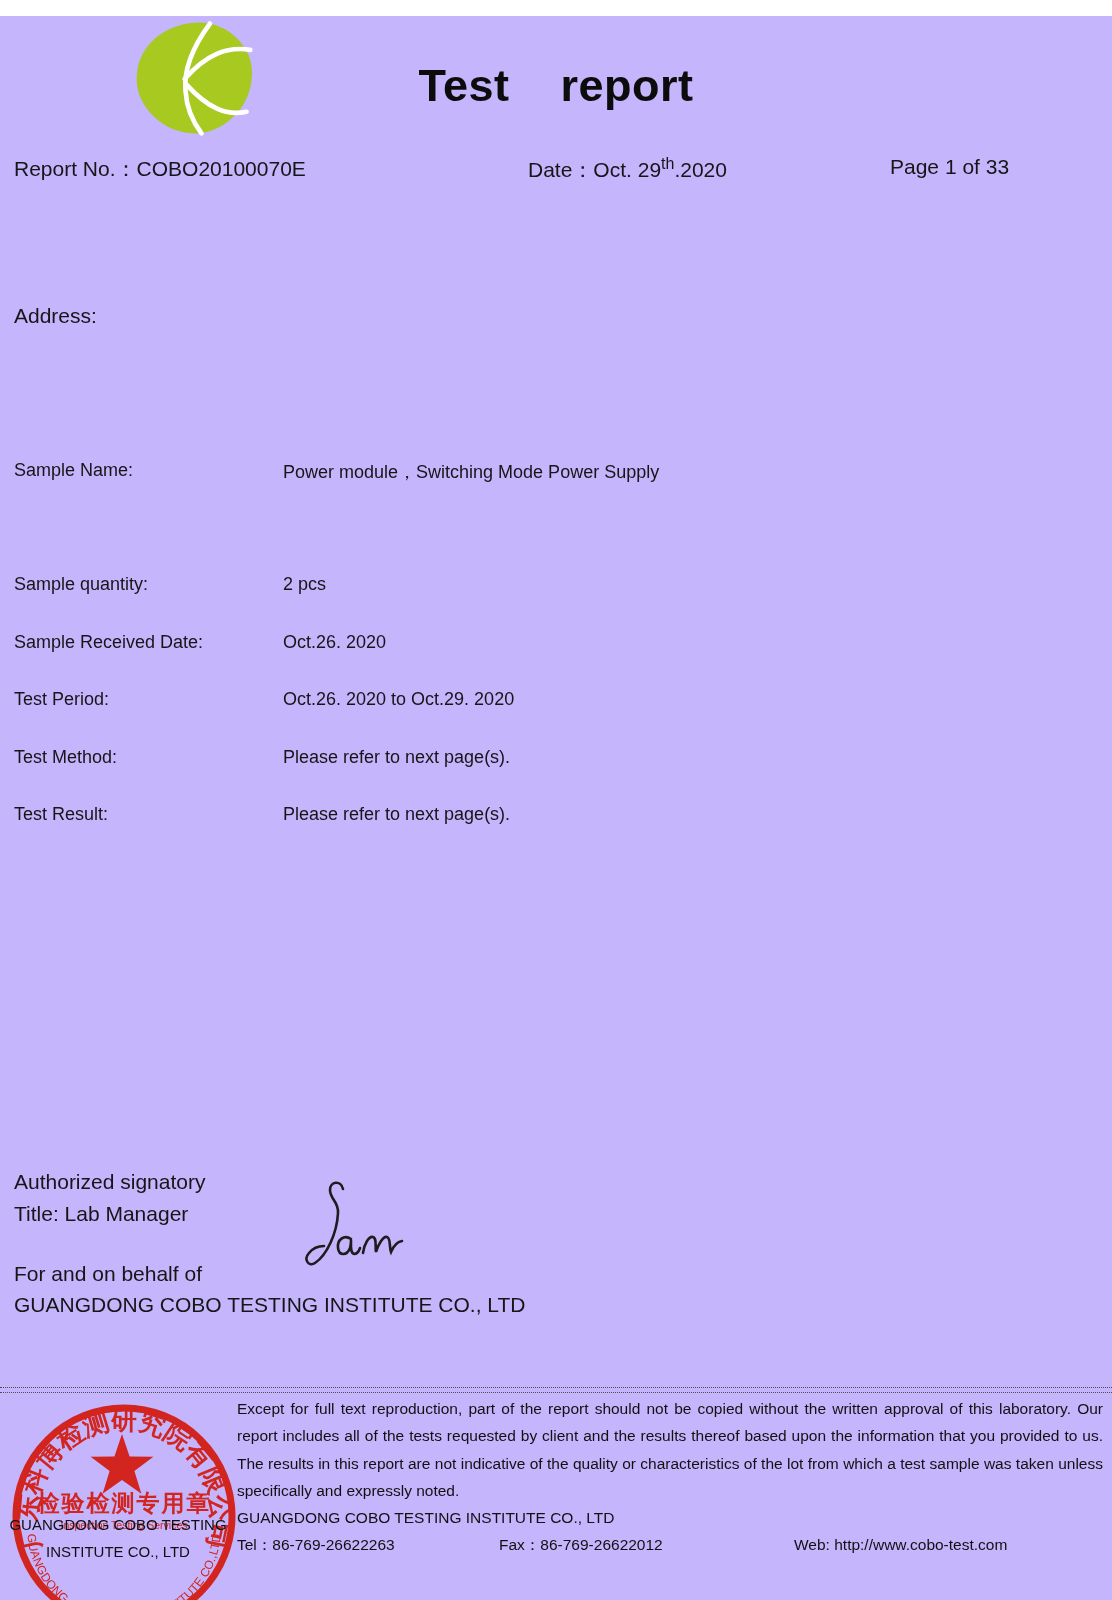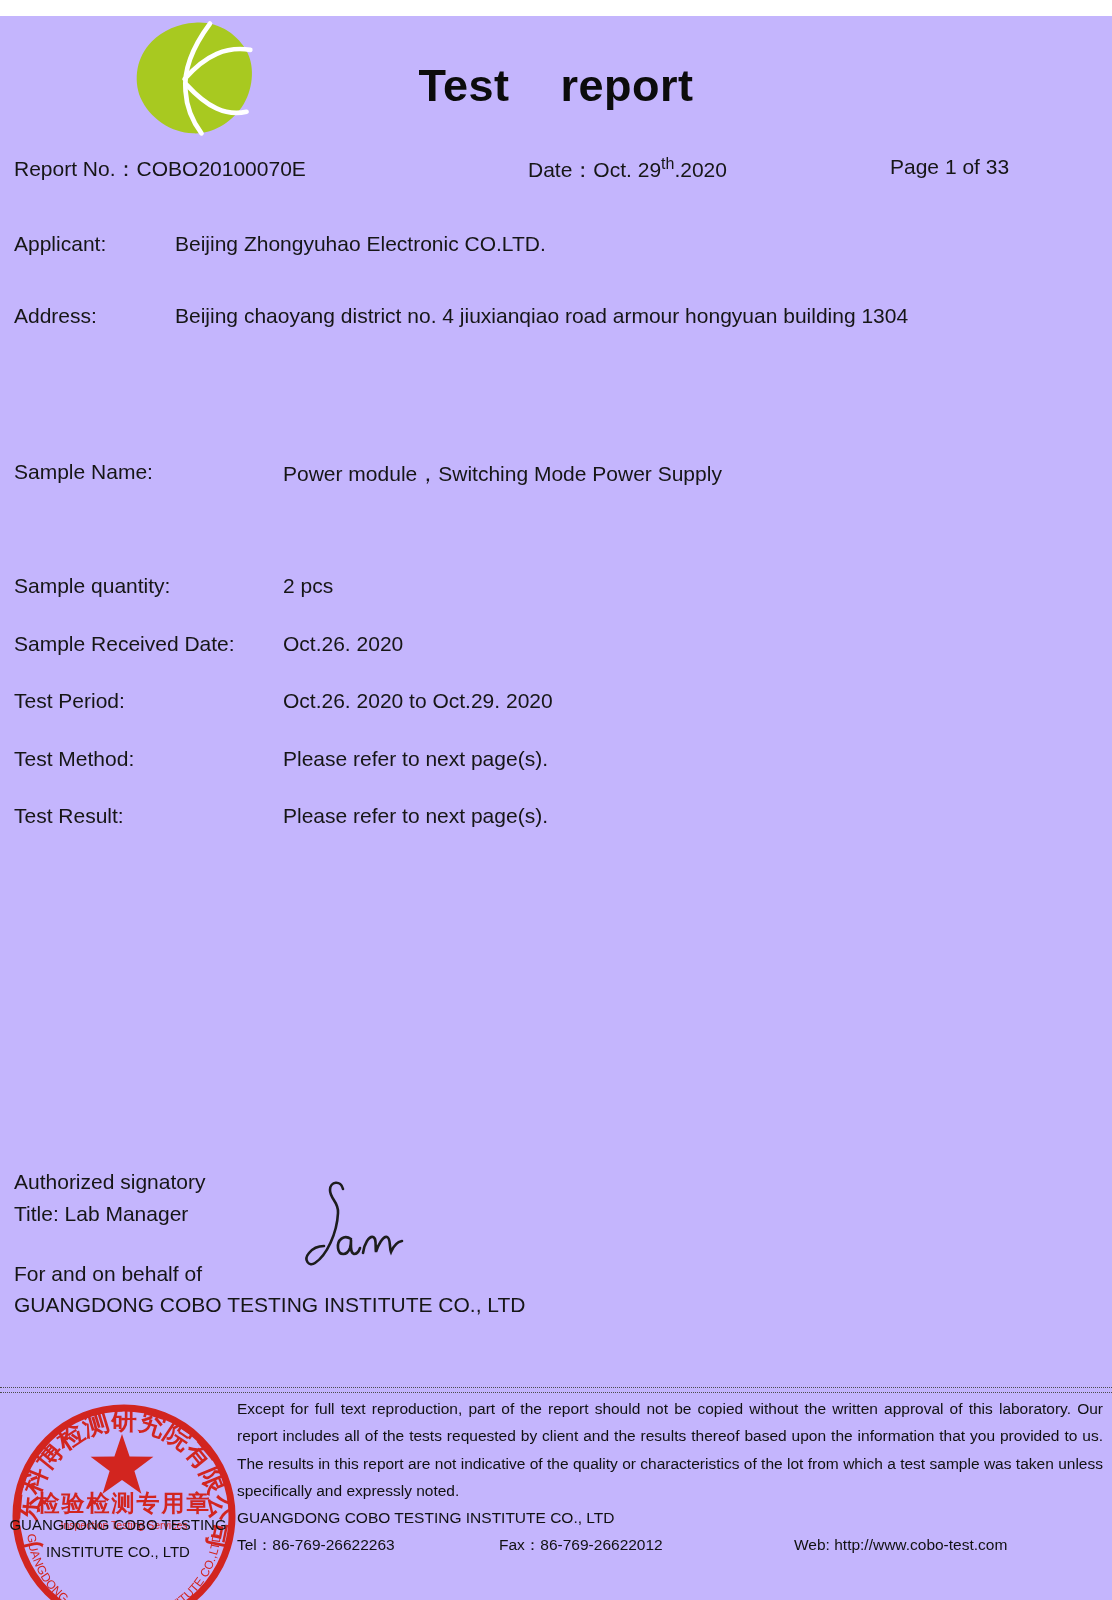--- a/index.html
+++ b/index.html
@@ -19,21 +19,21 @@
   .meta-row { position:absolute; left:0; top:139px; width:100%; height:26px; font-size:21px; }
   .meta-report { position:absolute; left:14px; }
   .meta-date { position:absolute; left:528px; }
   .meta-page { position:absolute; left:890px; }
   sup { font-size:16px; }
 
   
   .line { position:absolute; left:14px; font-size:21px; white-space:nowrap; }
   .pair-label { display:inline-block; }
   .applicant-value { position:absolute; left:161px; top:0; }
-  .field-row { position:absolute; left:14px; width:1080px; height:26px; font-size:21px; }
+  .field-row { position:absolute; left:14px; width:1080px; height:26px; font-size:18px; }
   .field-label { position:absolute; left:0; white-space:nowrap; }
   .field-value { position:absolute; left:269px; white-space:nowrap; }
 
   
   .sig-svg { position:absolute; left:283px; top:1160px; width:125px; height:95px; }
 
   
   .dotted-rule {
     position:absolute; left:0; top:1371px; width:1112px; height:4px;
     border-top:1px dotted #4c4c4c; border-bottom:1px dotted #4c4c4c;
@@ -68,27 +68,22 @@
   </svg>
 
   <div class="title">Test report</div>
 
   <div class="meta-row">
     <span class="meta-report"><span>Report No.：</span><span>COBO20100070E</span></span>
     <span class="meta-date"><span>Date：</span><span>Oct. 29</span><sup>th</sup><span>.2020</span></span>
     <span class="meta-page">Page 1 of 33</span>
   </div>
 
-  <div class="line" style="top:216px; width:1080px;">
-    <span class="pair-label">Applicant:</span>
-    <span class="applicant-value">Beijing Zhongyuhao Electronic CO.LTD.</span>
-  </div>
   <div class="line" style="top:288px; width:1080px;">
     <span class="pair-label">Address:</span>
-    <span class="applicant-value">Beijing chaoyang district no. 4 jiuxianqiao road armour hongyuan building 1304</span>
   </div>
 
 
   <div class="field-row" style="top:444px;">
     <span class="field-label">Sample Name:</span>
     <span class="field-value">Power module，Switching Mode Power Supply</span>
   </div>
   <div class="field-row" style="top:558px;">
     <span class="field-label">Sample quantity:</span>
     <span class="field-value">2 pcs</span>

